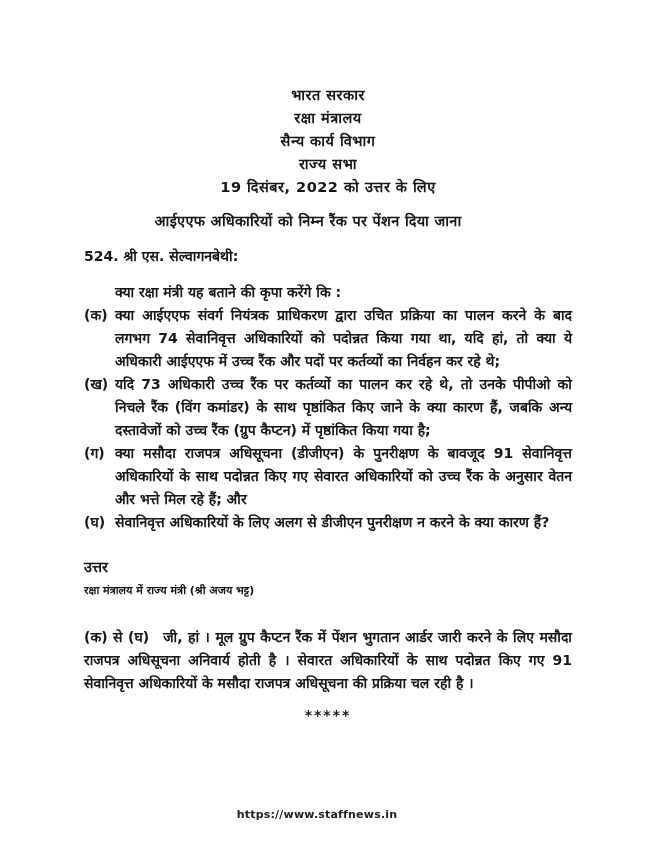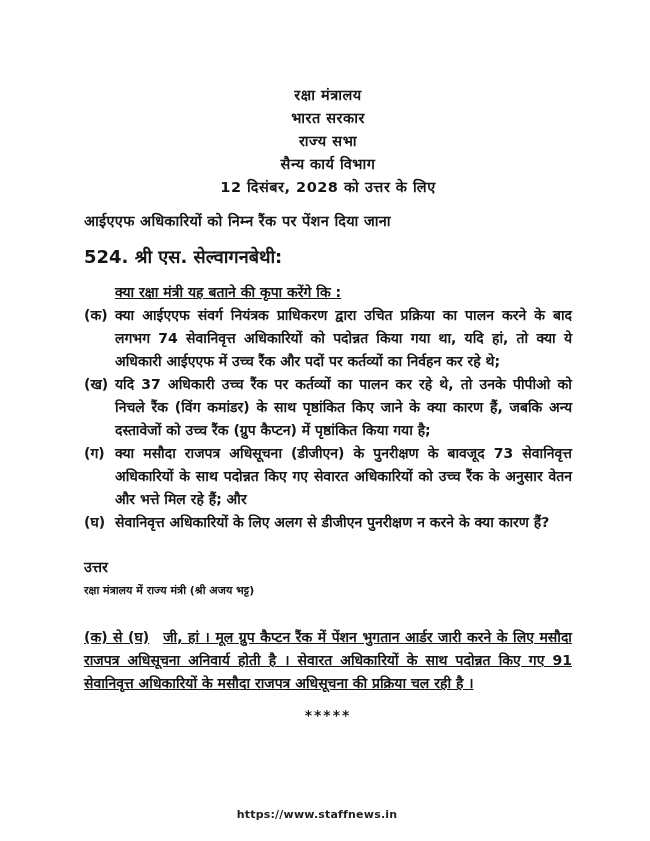--- a/index.html
+++ b/index.html
@@ -19,38 +19,37 @@
     box-sizing: border-box;
     padding: 84px 78px 0 84px;
   }
   .header-block {
     text-align: center;
     font-size: 14.5px;
     line-height: 23px;
     letter-spacing: 0.5px;
   }
   .doc-title {
-    text-align: left;
+    text-align: center;
     font-size: 14.5px;
     line-height: 23px;
     margin-top: 11px;
     padding-right: 40px;
     letter-spacing: 0.3px;
   }
   .question-number-line {
-    font-size: 18px;
+    font-size: 14px;
     line-height: 23px;
     margin-top: 12px;
   }
   .intro-line {
     font-size: 14px;
     line-height: 23px;
     margin-top: 13px;
     margin-left: 31px;
-    text-decoration: underline;
   }
   .q-list {
     margin-top: 0px;
   }
   .q-item {
     display: flex;
     font-size: 14px;
     line-height: 23px;
   }
   .q-marker {
@@ -68,21 +67,20 @@
   .answer-by {
     text-align: left;
     font-size: 11px;
     line-height: 23px;
   }
   .answer-para {
     margin-top: 24px;
     font-size: 14px;
     line-height: 23px;
     text-align: justify;
-    text-decoration: underline;
   }
   .answer-prefix {
     margin-right: 14px;
   }
   .separator {
     text-align: center;
     font-size: 14px;
     letter-spacing: 2px;
     margin-top: 12px;
   }
@@ -97,45 +95,45 @@
     color: #222222;
     letter-spacing: 0.2px;
   }
 </style>
 </head>
 <body>
 
 <div class="page">
 
   <div class="header-block">
+    <div>भारत सरकार</div>
     <div>रक्षा मंत्रालय</div>
-    <div>भारत सरकार</div>
+    <div>सैन्य कार्य विभाग</div>
     <div>राज्य सभा</div>
-    <div>सैन्य कार्य विभाग</div>
-    <div>12 दिसंबर, 2028 को उत्तर के लिए</div>
+    <div>19 दिसंबर, 2022 को उत्तर के लिए</div>
   </div>
 
   <div class="doc-title">आईएएफ अधिकारियों को निम्न रैंक पर पेंशन दिया जाना</div>
 
   <div class="question-number-line">524. श्री एस. सेल्वागनबेथी:</div>
 
   <div class="intro-line">क्या रक्षा मंत्री यह बताने की कृपा करेंगे कि :</div>
 
   <div class="q-list">
     <div class="q-item">
       <span class="q-marker">(क)</span>
       <span class="q-text">क्या आईएएफ संवर्ग नियंत्रक प्राधिकरण द्वारा उचित प्रक्रिया का पालन करने के बाद लगभग 74 सेवानिवृत्त अधिकारियों को पदोन्नत किया गया था, यदि हां, तो क्या ये अधिकारी आईएएफ में उच्च रैंक और पदों पर कर्तव्यों का निर्वहन कर रहे थे;</span>
     </div>
     <div class="q-item">
       <span class="q-marker">(ख)</span>
-      <span class="q-text">यदि 37 अधिकारी उच्च रैंक पर कर्तव्यों का पालन कर रहे थे, तो उनके पीपीओ को निचले रैंक (विंग कमांडर) के साथ पृष्ठांकित किए जाने के क्या कारण हैं, जबकि अन्य दस्तावेजों को उच्च रैंक (ग्रुप कैप्टन) में पृष्ठांकित किया गया है;</span>
+      <span class="q-text">यदि 73 अधिकारी उच्च रैंक पर कर्तव्यों का पालन कर रहे थे, तो उनके पीपीओ को निचले रैंक (विंग कमांडर) के साथ पृष्ठांकित किए जाने के क्या कारण हैं, जबकि अन्य दस्तावेजों को उच्च रैंक (ग्रुप कैप्टन) में पृष्ठांकित किया गया है;</span>
     </div>
     <div class="q-item">
       <span class="q-marker">(ग)</span>
-      <span class="q-text">क्या मसौदा राजपत्र अधिसूचना (डीजीएन) के पुनरीक्षण के बावजूद 73 सेवानिवृत्त अधिकारियों के साथ पदोन्नत किए गए सेवारत अधिकारियों को उच्च रैंक के अनुसार वेतन और भत्ते मिल रहे हैं; और</span>
+      <span class="q-text">क्या मसौदा राजपत्र अधिसूचना (डीजीएन) के पुनरीक्षण के बावजूद 91 सेवानिवृत्त अधिकारियों के साथ पदोन्नत किए गए सेवारत अधिकारियों को उच्च रैंक के अनुसार वेतन और भत्ते मिल रहे हैं; और</span>
     </div>
     <div class="q-item">
       <span class="q-marker">(घ)</span>
       <span class="q-text">सेवानिवृत्त अधिकारियों के लिए अलग से डीजीएन पुनरीक्षण न करने के क्या कारण हैं?</span>
     </div>
   </div>
 
   <div class="answer-heading">उत्तर</div>
   <div class="answer-by">रक्षा मंत्रालय में राज्य मंत्री (श्री अजय भट्ट)</div>
 

